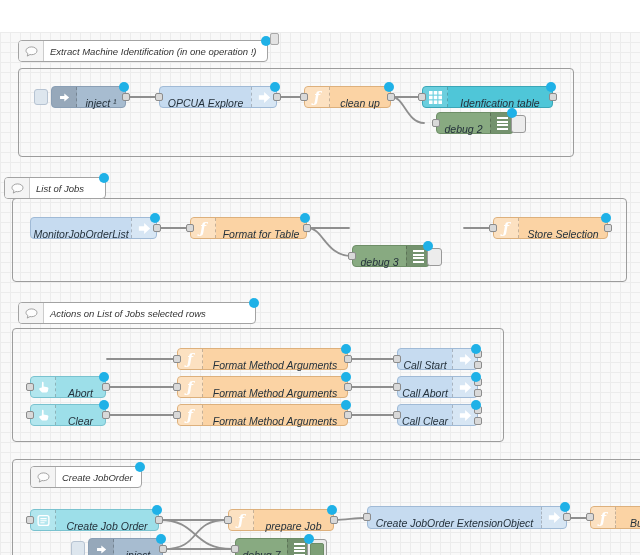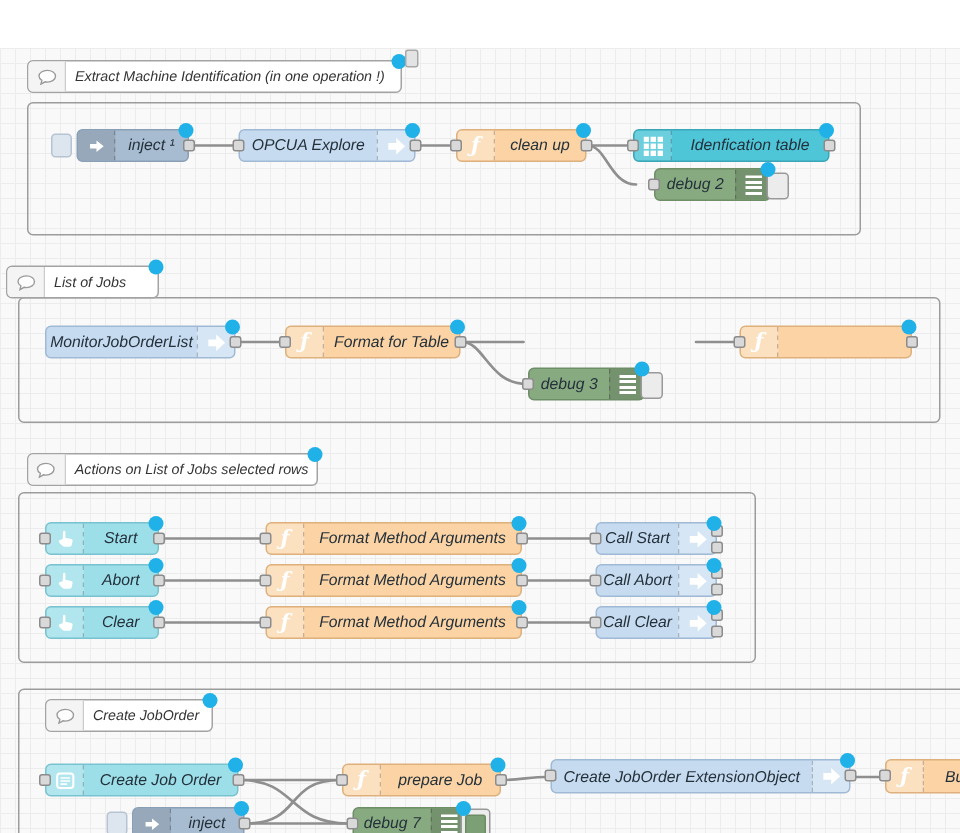--- a/index.html
+++ b/index.html
@@ -18,21 +18,21 @@
 
   .comment{position:absolute;height:22px;background:#fff;border:1px solid #a3a3a3;border-radius:4px;
     display:flex;align-items:center;z-index:3;box-sizing:border-box;}
   .comment .cicn{width:24px;align-self:stretch;background:#f4f4f4;border-right:1px solid #cccccc;
     border-radius:3px 0 0 3px;display:flex;align-items:center;justify-content:center;}
   .comment .lbl{padding:0 6px;font:italic 9.5px "Liberation Sans",sans-serif;color:#333;white-space:nowrap;overflow:hidden;}
 
   .node{position:absolute;height:22px;border-radius:4px;border:1px solid rgba(0,0,0,0.25);
     display:flex;align-items:stretch;z-index:3;box-sizing:border-box;}
   .node .lbl{flex:1;display:flex;align-items:center;justify-content:center;
-    font:italic 10.5px "Liberation Sans",sans-serif;color:#24313b;white-space:nowrap;overflow:hidden;padding:4px 3px;}
+    font:italic 10.5px "Liberation Sans",sans-serif;color:#24313b;white-space:nowrap;overflow:hidden;padding:16px 3px;}
   .icn{width:24px;display:flex;align-items:center;justify-content:center;flex:0 0 auto;}
   .icn.left{border-right:1px dashed rgba(0,0,0,0.22);border-radius:3px 0 0 3px;}
   .icn.right{border-left:1px dashed rgba(0,0,0,0.22);border-radius:0 3px 3px 0;}
 
   .n-inject{background:var(--c-inject,#a7bcd0);border-color:#8a9fb5;}
   .n-inject .icn{background:rgba(0,0,0,0.10);}
   .n-opcua{background:var(--c-opcua,#c6dbf0);border-color:#a0bad6;}
   .n-opcua .icn{background:rgba(255,255,255,0.30);}
   .n-func{background:var(--c-function,#fbd3a4);border-color:#ddb07c;}
   .n-func .icn{background:rgba(255,255,255,0.32);}
@@ -203,56 +203,46 @@
     <span class="port in"></span>
     <span class="port out"></span>
     <span class="dot"></span>
   </div>
 
 
   <div class="node n-func" style="left:493px;top:185px;width:115px">
     <span class="icn left">
         <span class="fx">ƒ</span>
       </span>
+    <span class="lbl">Store Selection</span>
     <span class="port in"></span>
     <span class="port out"></span>
     <span class="dot"></span>
   </div>
 
   <div class="node n-debug" style="left:352px;top:213px;width:78px">
     <span class="debug-tab"></span>
     <span class="lbl">debug 3</span>
     <span class="icn right">
         <span class="hb"></span>
       </span>
     <span class="port in"></span>
     <span class="dot"></span>
   </div>
 
-  <div class="comment" style="left:18px;top:270px;width:194px">
+  <div class="comment" style="left:18px;top:270px;width:238px">
     <span class="cicn">
       <svg width="13" height="11" viewBox="0 0 14 12">
           <path d="M7 1C3.7 1 1 2.8 1 5.1c0 1.3.8 2.4 2.1 3.2L2.4 11l3-1.7c.5.1 1 .2 1.6.2 3.3 0 6-1.8 6-4.3S10.3 1 7 1z" fill="#fdfdfd" stroke="#9a9a9a"></path>
         </svg>
     </span>
     <span class="lbl">Actions on List of Jobs selected rows</span>
     <span class="dot"></span>
   </div>
 
-  <div class="node n-btn" style="left:30px;top:316px;width:76px">
-    <span class="icn left">
-      <svg width="13" height="13" viewBox="0 0 16 16">
-          <path d="M6.2 1.6c.5-.9 1.9-.6 1.9.5v4.6l4.8 1c.8.2 1.3.9 1.1 1.7l-.7 3.3c-.2.8-.9 1.4-1.7 1.4H7c-.6 0-1.1-.3-1.5-.7L3 10.7c-.6-.7-.3-1.7.6-2l2.3-.7.3-6.4z" fill="#fff"></path>
-        </svg>
-    </span>
-    <span class="lbl">Start</span>
-    <span class="port in"></span>
-    <span class="port out"></span>
-    <span class="dot"></span>
-  </div>
   <div class="node n-func" style="left:177px;top:316px;width:171px">
     <span class="icn left">
         <span class="fx">ƒ</span>
       </span>
     <span class="lbl">Format Method Arguments</span>
     <span class="port in"></span>
     <span class="port out"></span>
     <span class="dot"></span>
   </div>
   <div class="node n-opcua" style="left:397px;top:316px;width:81px">

